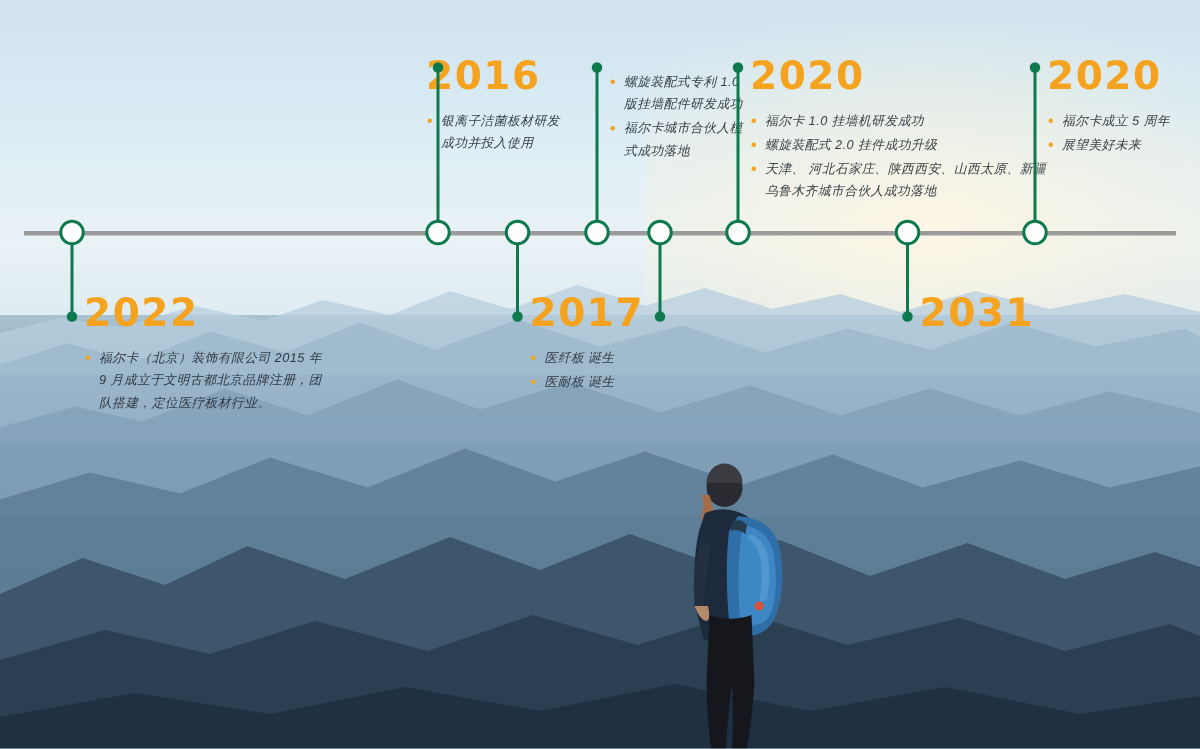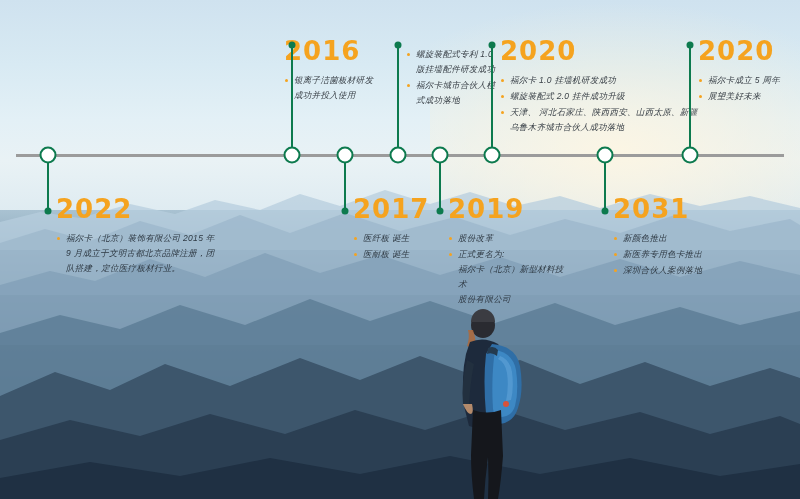--- a/index.html
+++ b/index.html
@@ -177,47 +177,33 @@
 
   <div class="event top" style="left:406px;top:38px;width:92px;">
     <div class="bullets">
       <div class="bullet">螺旋装配式专利 1.0
 版挂墙配件研发成功</div>
       <div class="bullet">福尔卡城市合伙人模
 式成功落地</div>
     </div>
   </div>
 
-  <div class="event bottom" style="left:448px;top:196px;width:120px;">
-    <div class="year">2019</div>
-    <div class="bullets">
-      <div class="bullet">股份改革</div>
-      <div class="bullet">正式更名为:
-福尔卡（北京）新型材料技术
-股份有限公司</div>
-    </div>
-  </div>
 
   <div class="event top" style="left:500px;top:38px;width:200px;">
     <div class="year">2020</div>
     <div class="bullets">
       <div class="bullet">福尔卡 1.0 挂墙机研发成功</div>
       <div class="bullet">螺旋装配式 2.0 挂件成功升级</div>
       <div class="bullet">天津、 河北石家庄、陕西西安、山西太原、新疆
 乌鲁木齐城市合伙人成功落地</div>
     </div>
   </div>
 
   <div class="event bottom" style="left:613px;top:196px;width:130px;">
     <div class="year">2031</div>
-    <div class="bullets">
-      <div class="bullet">新颜色推出</div>
-      <div class="bullet">新医养专用色卡推出</div>
-      <div class="bullet">深圳合伙人案例落地</div>
-    </div>
   </div>
 
   <div class="event top" style="left:698px;top:38px;width:100px;">
     <div class="year">2020</div>
     <div class="bullets">
       <div class="bullet">福尔卡成立 5 周年</div>
       <div class="bullet">展望美好未来</div>
     </div>
   </div>
 

